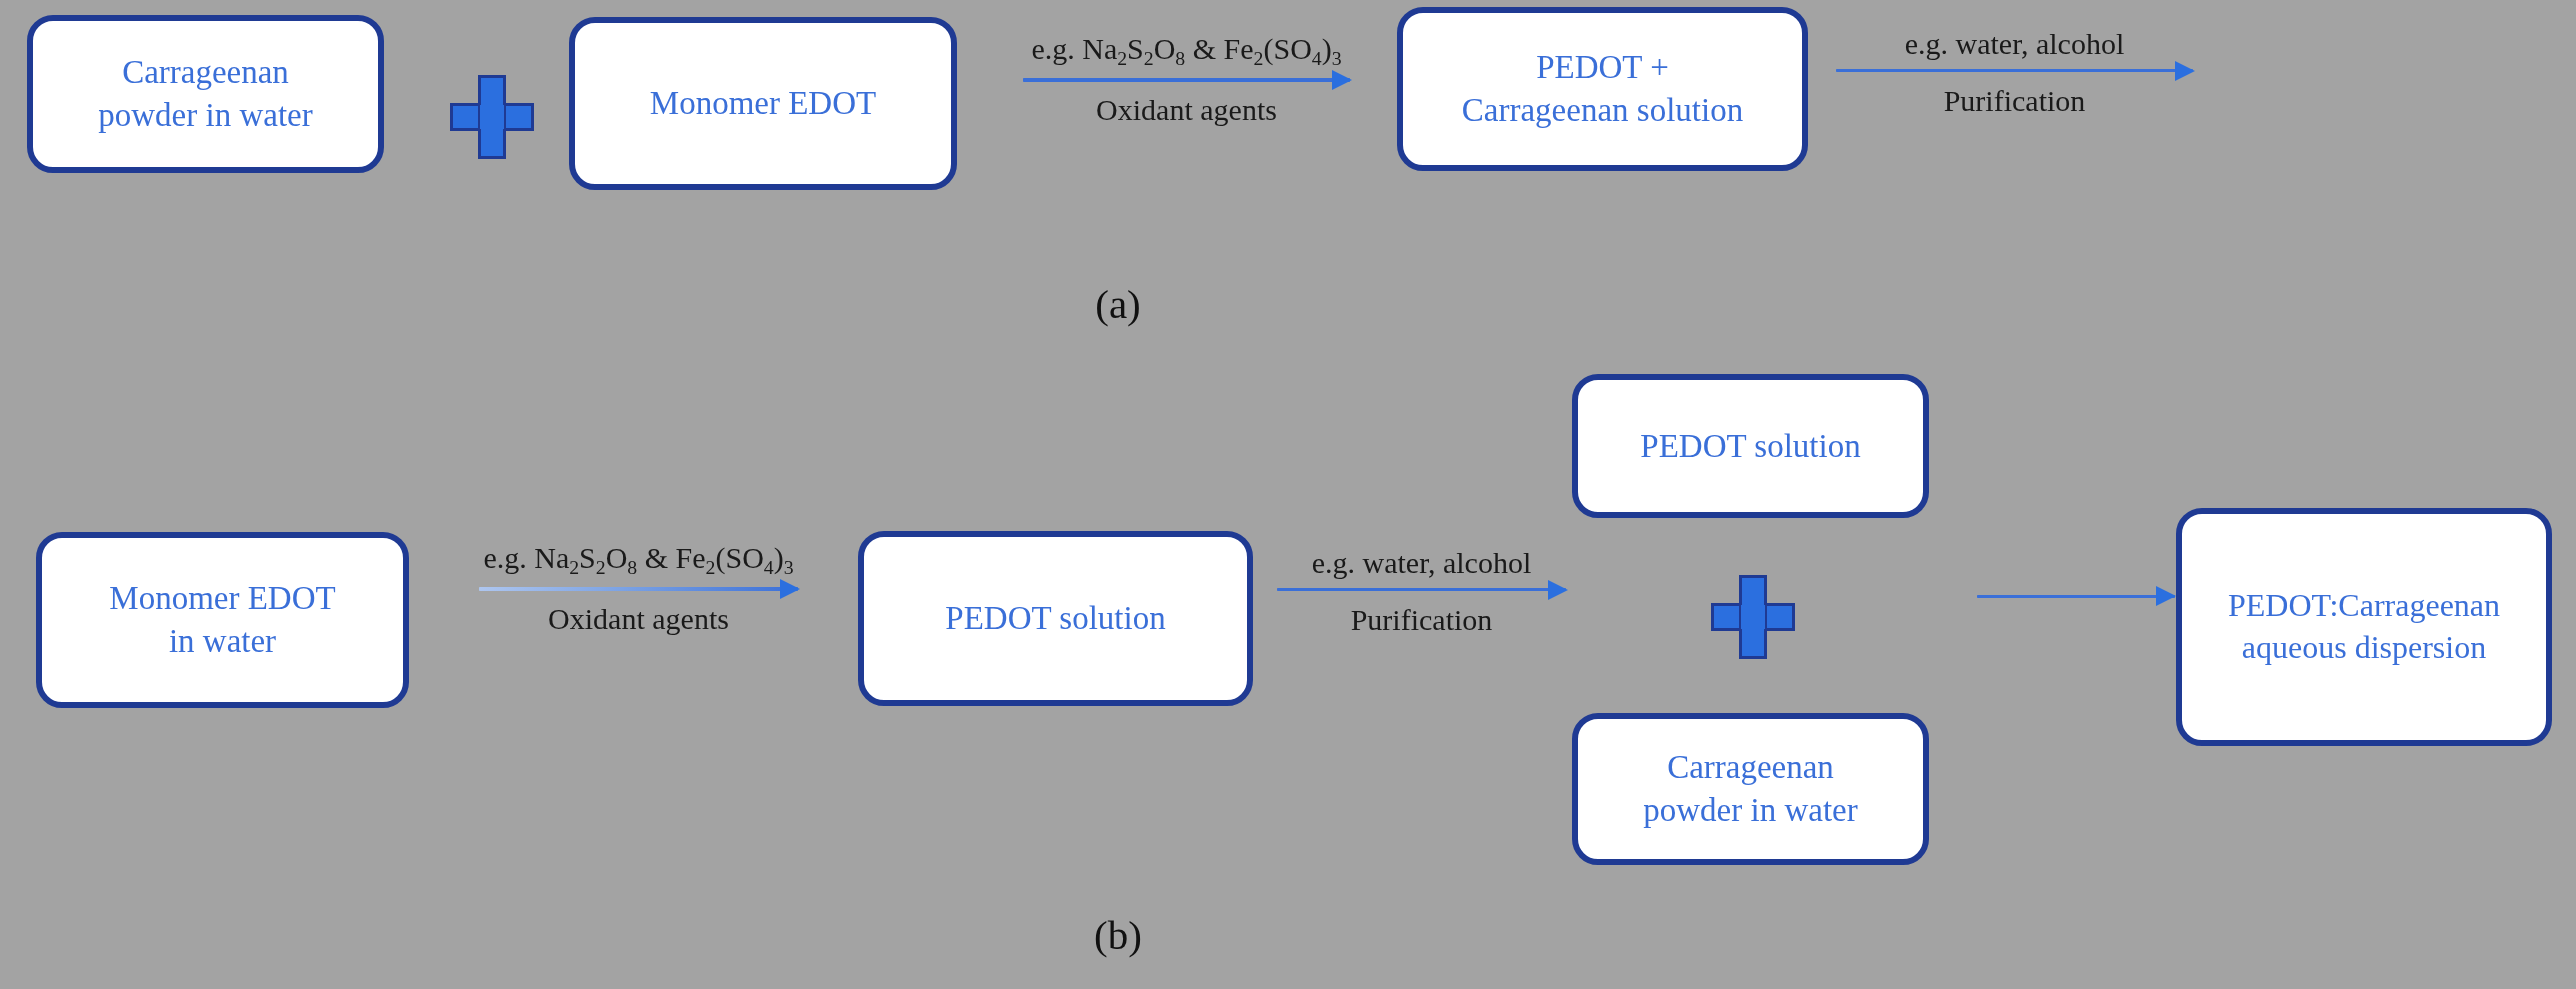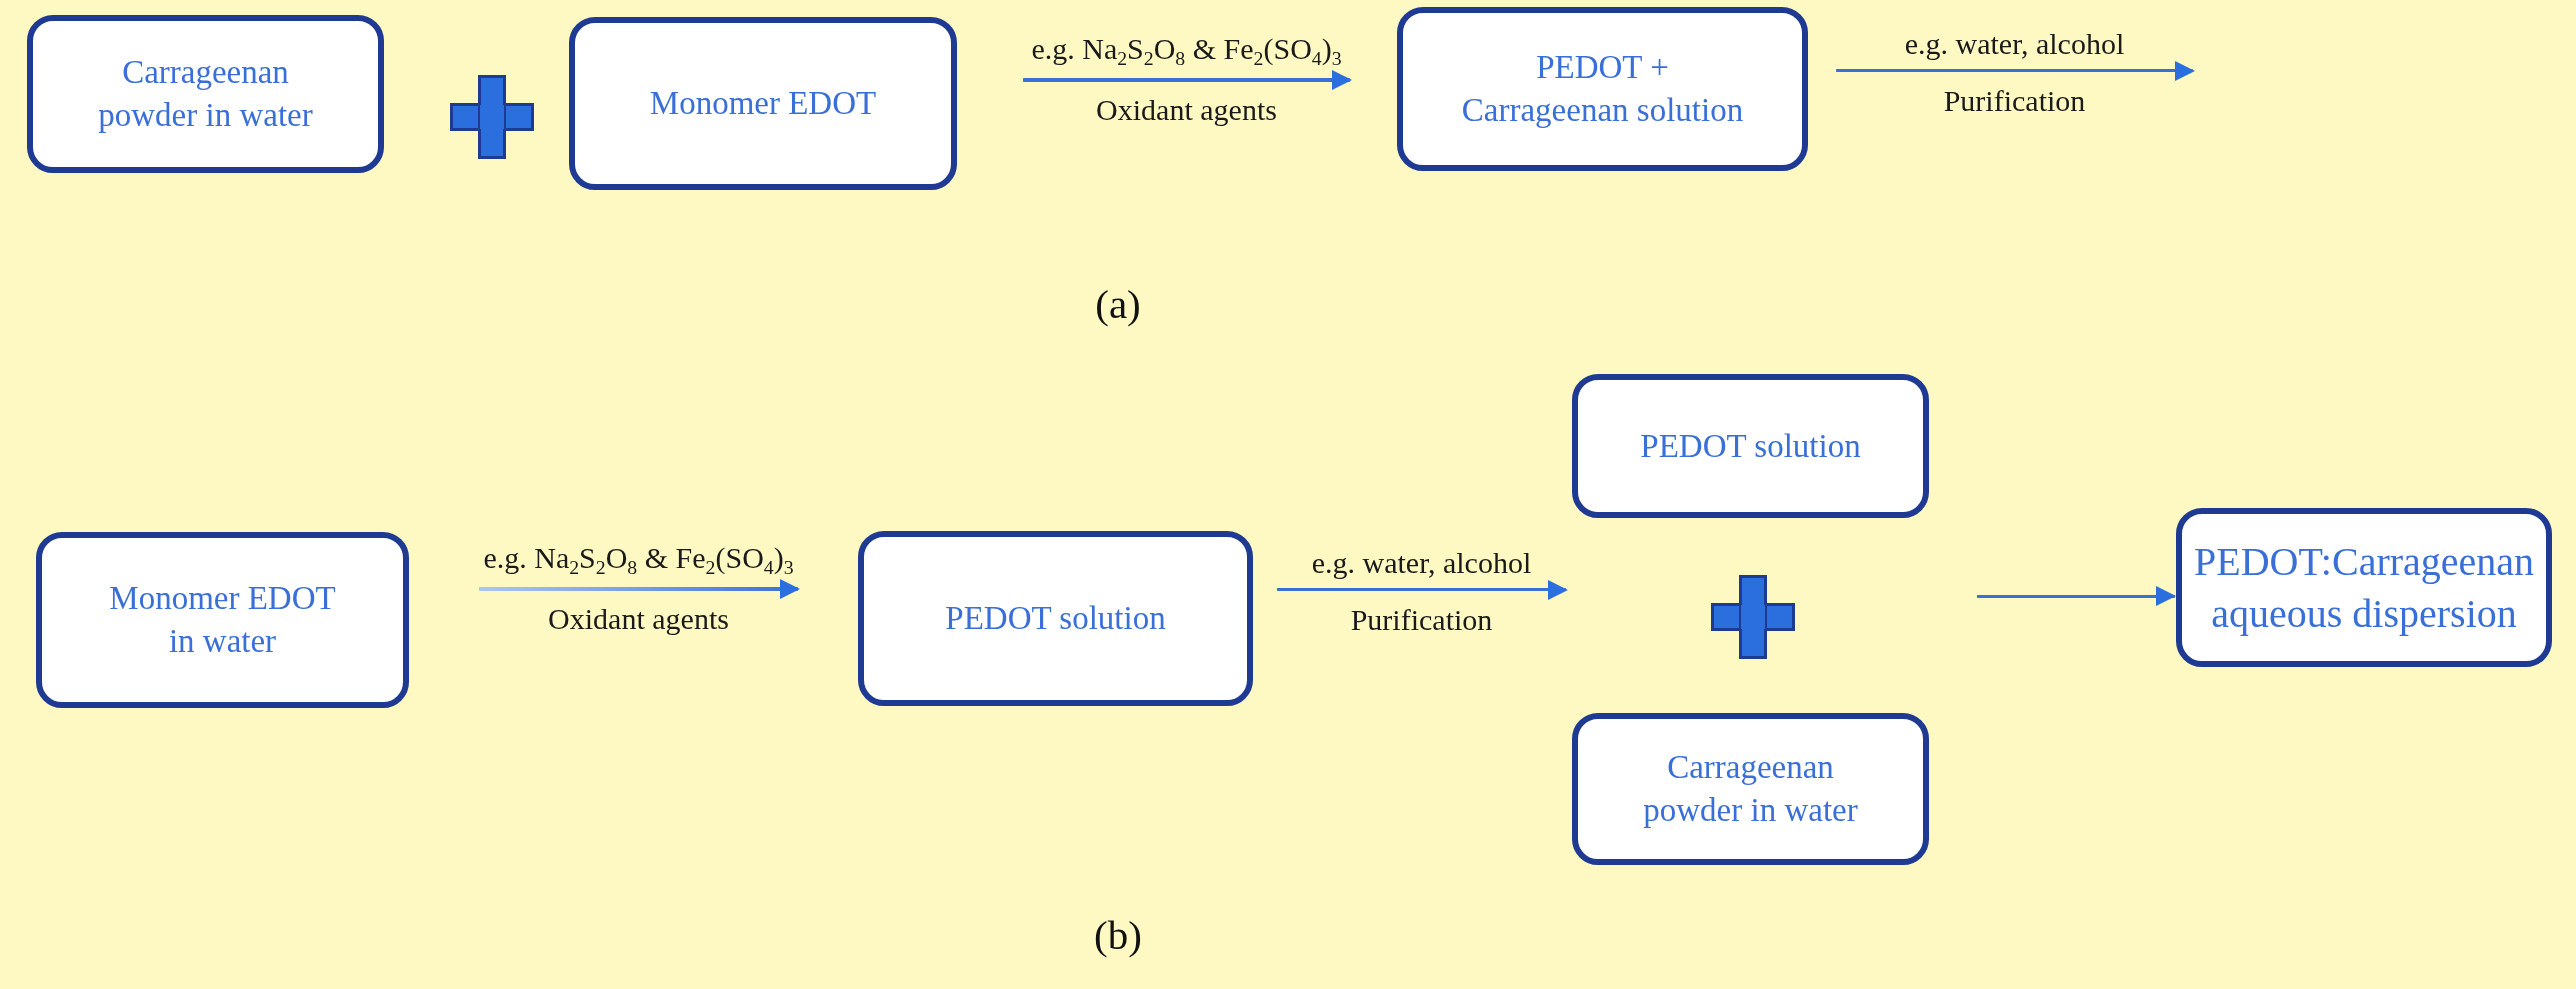--- a/index.html
+++ b/index.html
@@ -7,21 +7,21 @@
     padding: 0;
     background: #ffffff;
   }
   body {
     font-family: "Liberation Serif", "DejaVu Serif", serif;
   }
   #canvas {
     position: relative;
     width: 2576px;
     height: 990px;
-    background: #fef9c3;
+    background: #a3a3a3;
     overflow: hidden;
   }
 
   
   .box {
     position: absolute;
     box-sizing: border-box;
     border: 6.8px solid #1f3a93;
     border-radius: 26px;
     background: #ffffff;
@@ -214,21 +214,21 @@
 powder in water</span>
   </div>
 
   <div class="arrow-group" style="left:1969px; top:590px; width:213px;">
     <div class="arrow-line" style="width:198px;">
       <div class="shaft" style="height:3px;"></div>
       <div class="head"></div>
     </div>
   </div>
 
-  <div class="box" style="left:2176px; top:508px; width:376px; height:159px; font-size:40px;">
+  <div class="box" style="left:2176px; top:508px; width:376px; height:238px; font-size:32px;">
     <span class="txt">PEDOT:Carrageenan
 aqueous dispersion</span>
   </div>
 
   <div class="caption" style="left:1042px; top:911px; width:152px; font-size:41px;">(b)</div>
 
 </div>
 
 
 </body></html>

